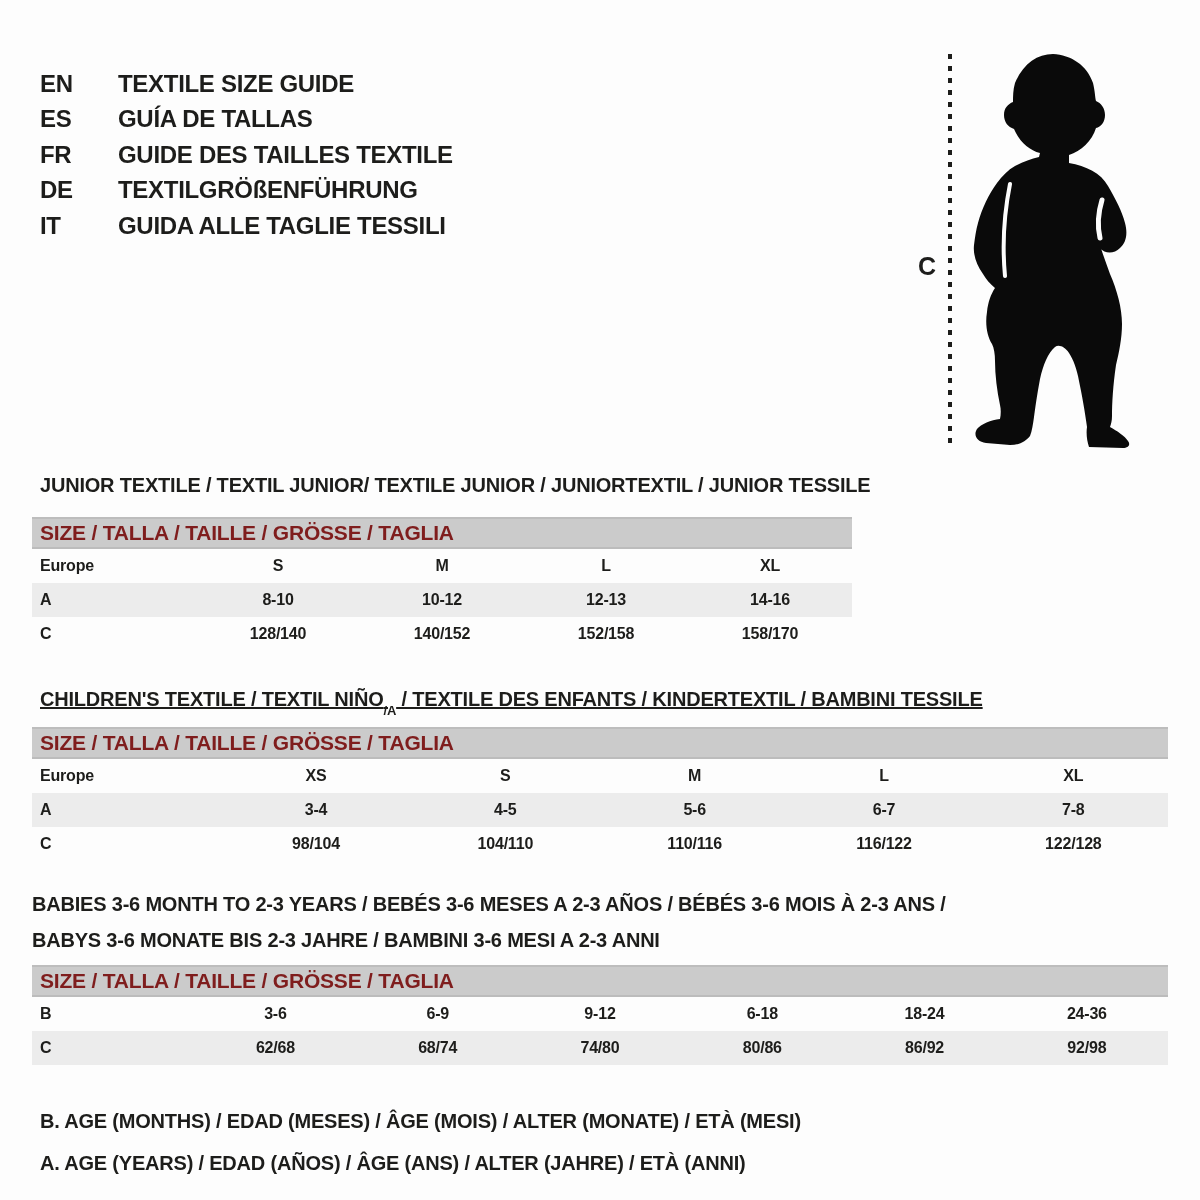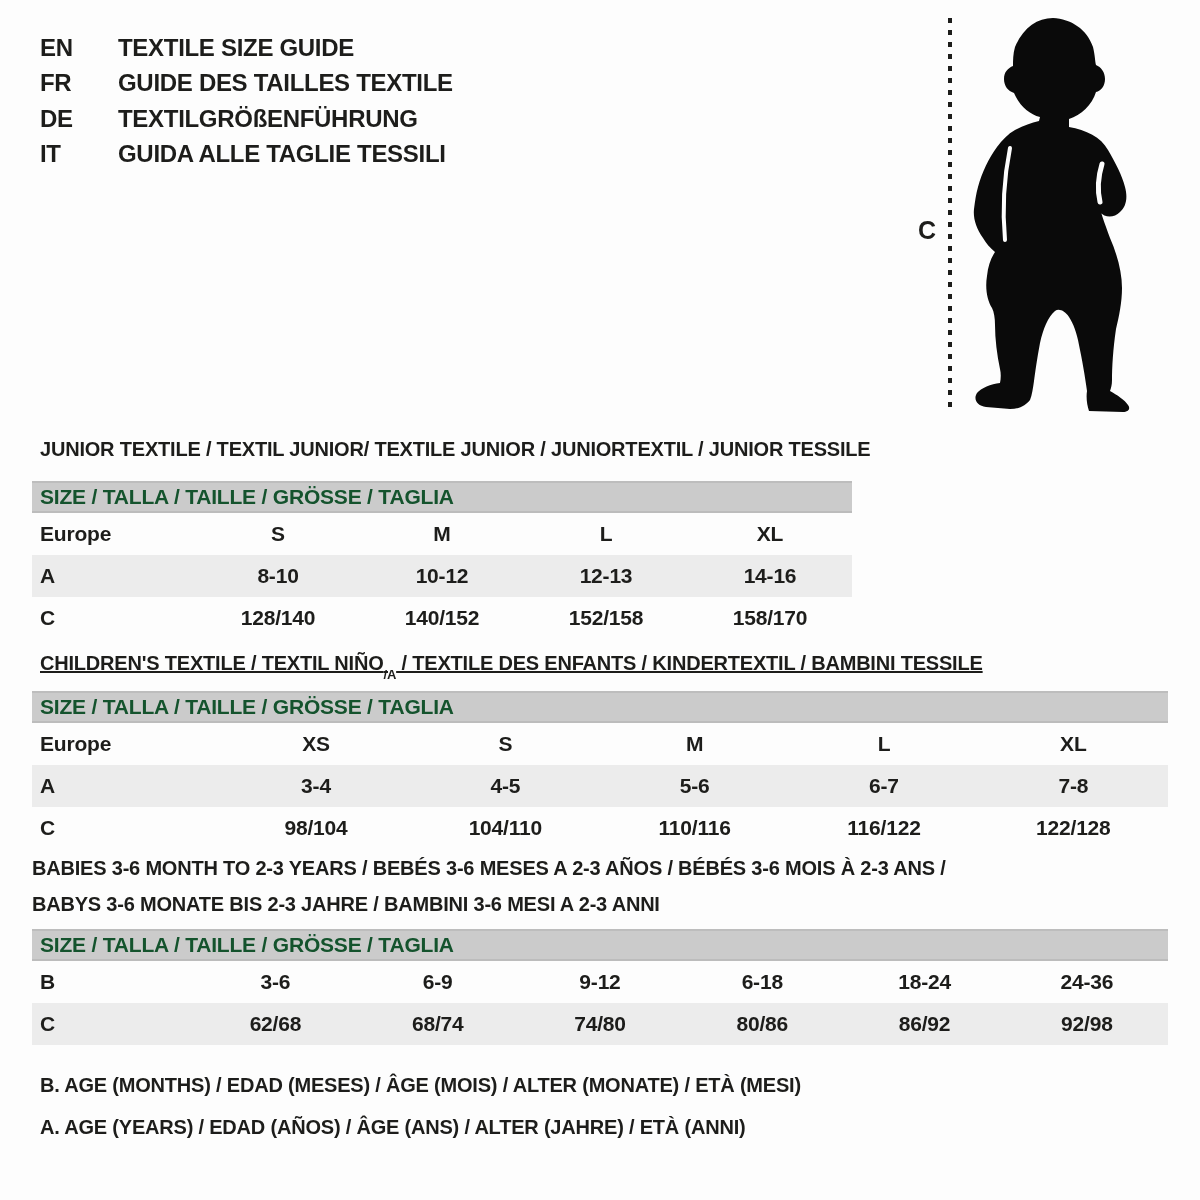--- a/index.html
+++ b/index.html
@@ -1,21 +1,21 @@
 <!DOCTYPE html>
 <html><head>
 <meta charset="utf-8">
 <style>
   html,body { margin:0; padding:0; }
   body {
     width:1200px; height:1200px; position:relative; overflow:hidden;
     background:#fdfdfd; color:#1d1d1b;
     font-family:"Liberation Sans", sans-serif; font-weight:bold;
   }
-  .abs { position:absolute; }
+  .abs { position:absolute;margin-top:36px; }
 
   
   .langs { left:40px; top:30px; }
   .lang-row { display:flex; height:35.5px; align-items:center; font-size:24px; letter-spacing:-0.3px; }
   .lang-code { width:78px; }
 
   
   .figure { left:916px; top:14px; width:240px; height:408px; }
   .c-label { position:absolute; left:2px; top:202px; font-size:25px; }
   .dashes  { position:absolute; left:31px; top:2px; }
@@ -28,40 +28,44 @@
   .h-babies  { left:32px; top:850px; line-height:36px; }
   .heading-sub { font-size:13px; position:relative; top:4px; }
 
   
   .t-junior  { left:32px; top:481px; width:820px; }
   .t-children{ left:32px; top:691px; width:1136px; }
   .t-babies  { left:32px; top:929px; width:1136px; }
   .size-bar {
     height:28px; line-height:28px; padding-left:8px;
     background:#cbcbcb; border-top:2px solid #bdbdbd; border-bottom:2px solid #bcbcbc;
-    font-size:21px; color:#14532d; letter-spacing:-0.2px;
+    font-size:21px; color:#7f1d1d; letter-spacing:-0.2px;
   }
   table { width:100%; border-collapse:collapse; table-layout:fixed; }
   col.c-label { width:110px; }
-  td { height:42px; padding:0; text-align:center; font-size:21px; letter-spacing:-0.2px; }
+  td { height:34px; padding:0; text-align:center; font-size:16px; letter-spacing:-0.2px; }
   td.lbl { text-align:left; padding-left:8px; }
   tr.stripe { background:#ececec; }
 
   
   .footnotes { left:40px; top:1064px; line-height:42px; font-size:20px; letter-spacing:-0.2px; }
 </style>
 </head>
 <body>
 
 <div>
 
   <div class="abs langs">
     <div class="lang-row">
       <span class="lang-code">EN</span>
       <span class="lang-title">TEXTILE SIZE GUIDE</span>
+    </div>
+    <div class="lang-row">
+      <span class="lang-code">ES</span>
+      <span class="lang-title">GUÍA DE TALLAS</span>
     </div>
     <div class="lang-row">
       <span class="lang-code">FR</span>
       <span class="lang-title">GUIDE DES TAILLES TEXTILE</span>
     </div>
     <div class="lang-row">
       <span class="lang-code">DE</span>
       <span class="lang-title">TEXTILGRÖßENFÜHRUNG</span>
     </div>
     <div class="lang-row">

